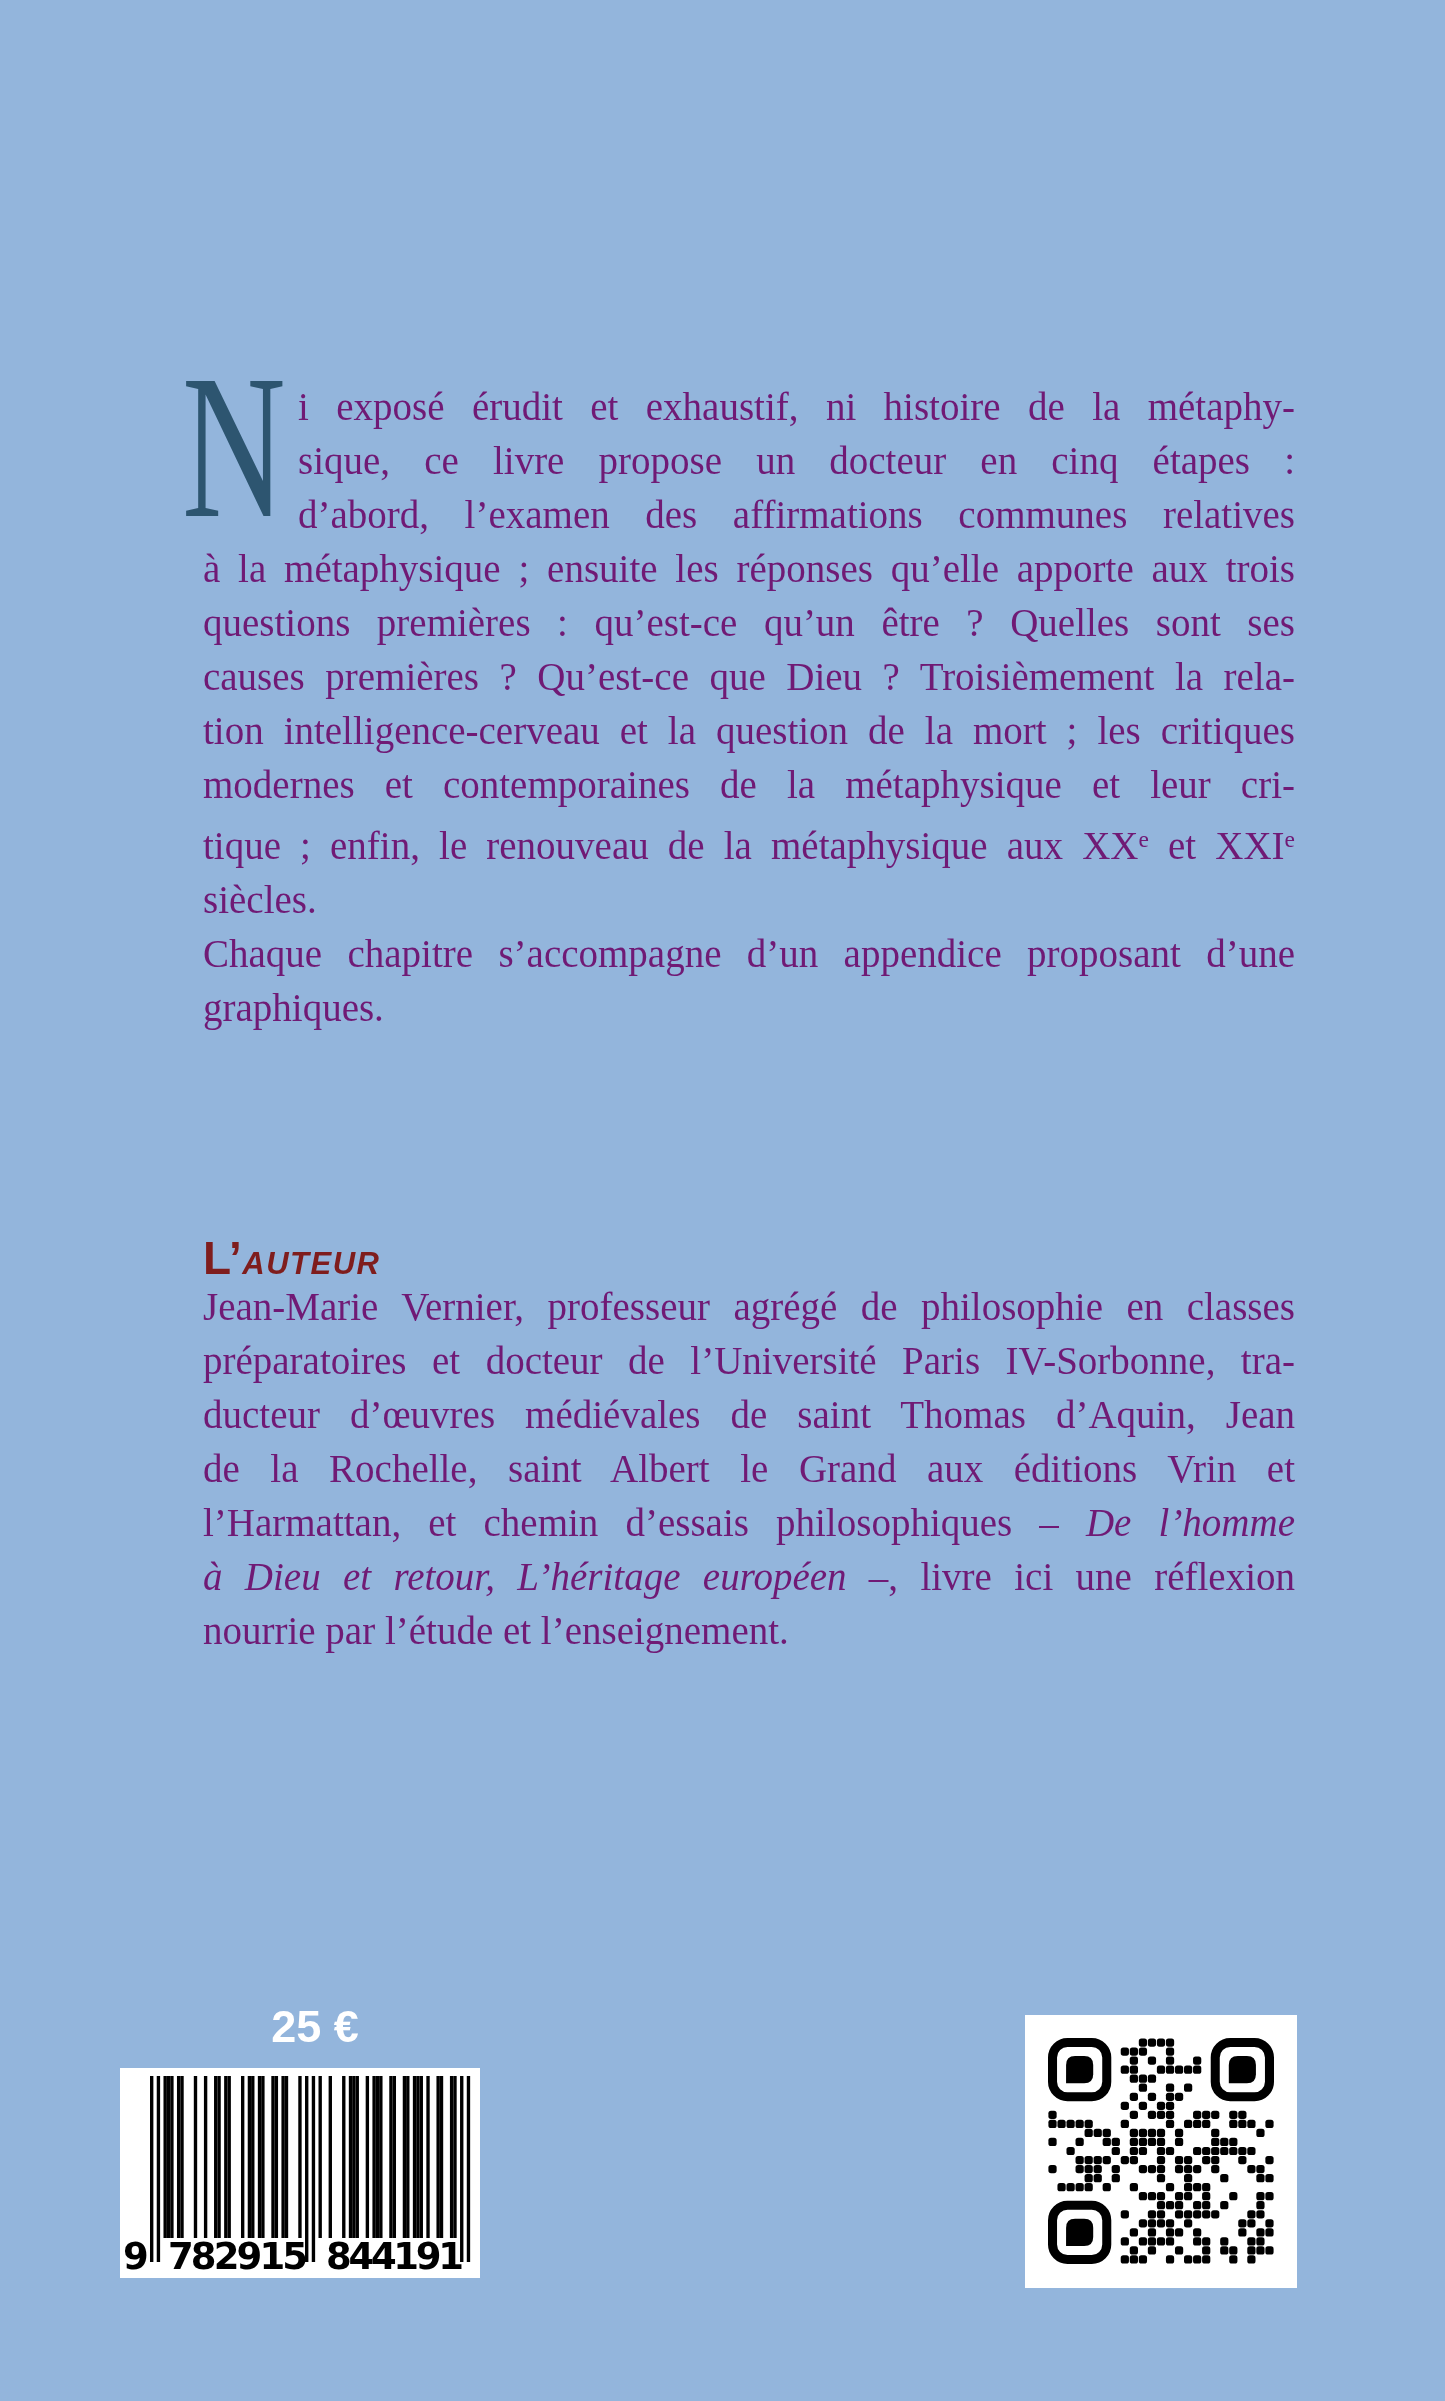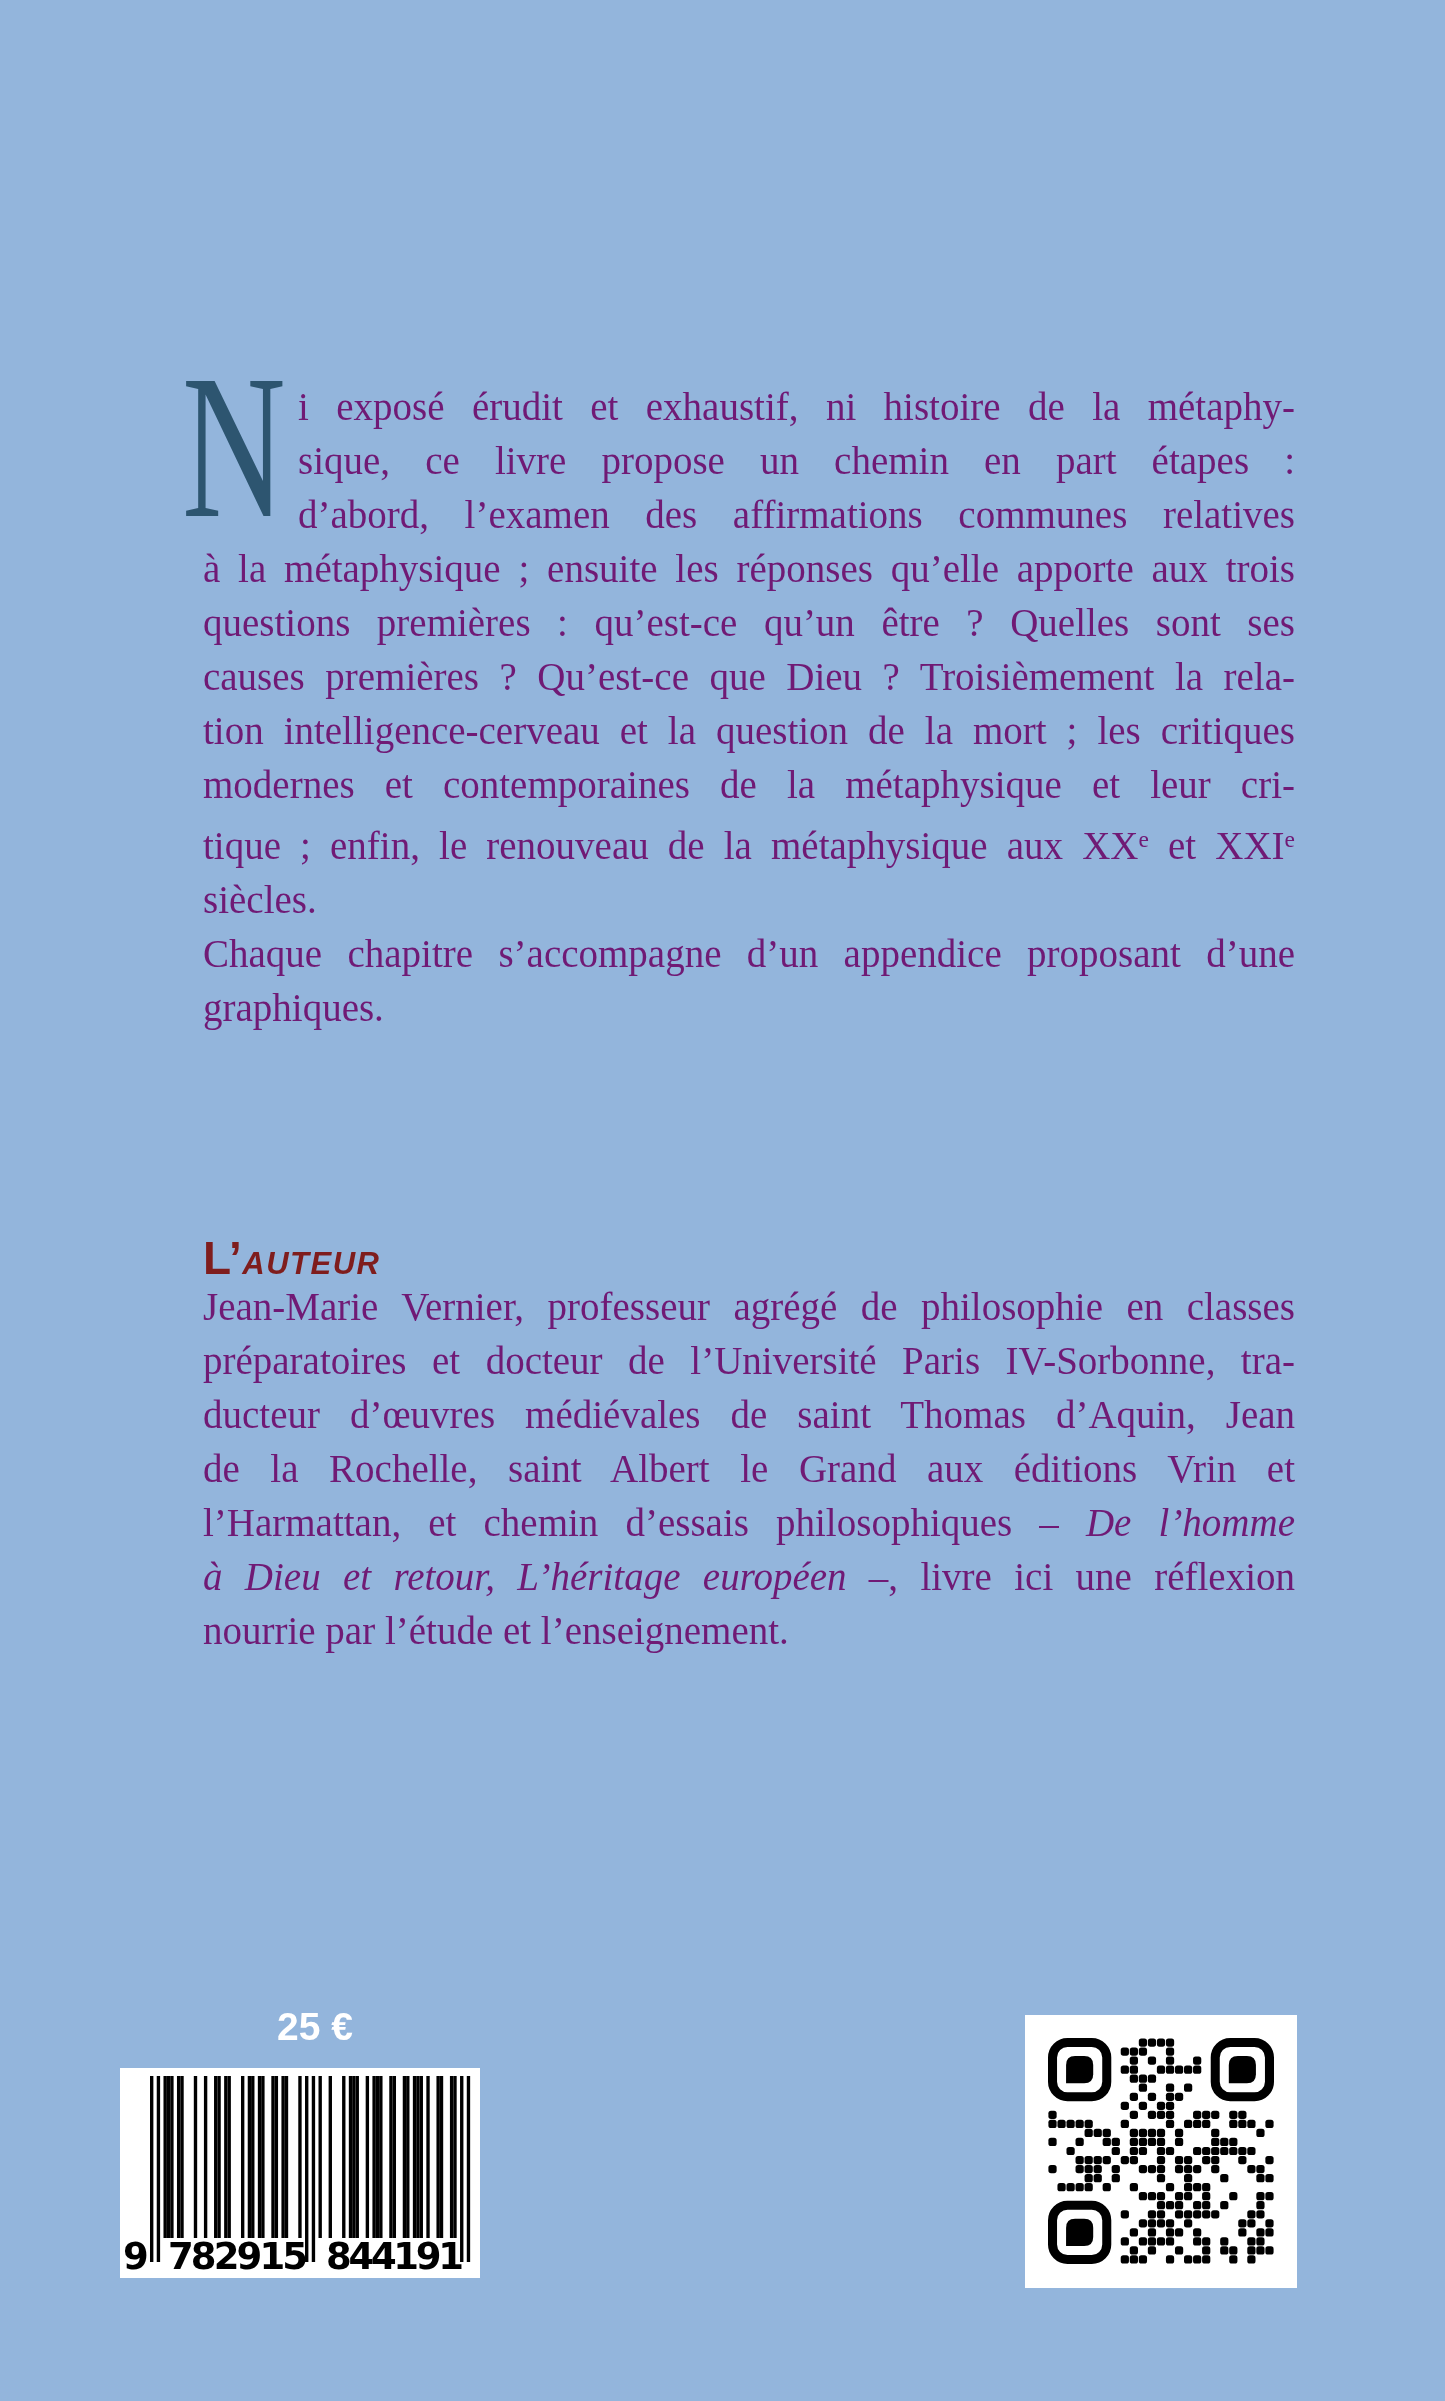--- a/index.html
+++ b/index.html
@@ -61,21 +61,21 @@
     letter-spacing: 1.5px;
   }
   .price {
     position: absolute;
     left: 240px; top: 2003px;
     width: 150px;
     text-align: center;
     color: #ffffff;
     font-family: "Liberation Sans", sans-serif;
     font-weight: bold;
-    font-size: 39px;
+    font-size: 45px;
     line-height: 48px;
   }
   .barcode-panel {
     position: absolute;
     left: 120px; top: 2068px;
     width: 360px; height: 210px;
     background: #ffffff;
   }
   .qr-panel {
     position: absolute;
@@ -87,21 +87,21 @@
 </style>
 </head>
 <body>
 
 <div class="page">
 
   <section class="textblock" id="synopsis-block">
     <div class="dropcap">N</div>
     <div id="para1">
         <div class="line indent">i exposé érudit et exhaustif, ni histoire de la métaphy-</div>
-        <div class="line indent">sique, ce livre propose un chemin en part étapes :</div>
+        <div class="line indent">sique, ce livre propose un docteur en cinq étapes :</div>
         <div class="line indent">d’abord, l’examen des affirmations communes relatives</div>
         <div class="line">à la métaphysique ; ensuite les réponses qu’elle apporte aux trois</div>
         <div class="line">questions premières : qu’est-ce qu’un être ? Quelles sont ses</div>
         <div class="line">causes premières ? Qu’est-ce que Dieu ? Troisièmement la rela-</div>
         <div class="line">tion intelligence-cerveau et la question de la mort ; les critiques</div>
         <div class="line">modernes et contemporaines de la métaphysique et leur cri-</div>
         <div class="line"><span>tique ; enfin, le renouveau de la métaphysique aux XX</span><span class="sup">e</span><span> et XXI</span><span class="sup">e</span></div>
         <div class="line last">siècles.</div>
       </div>
     <div id="para2">

